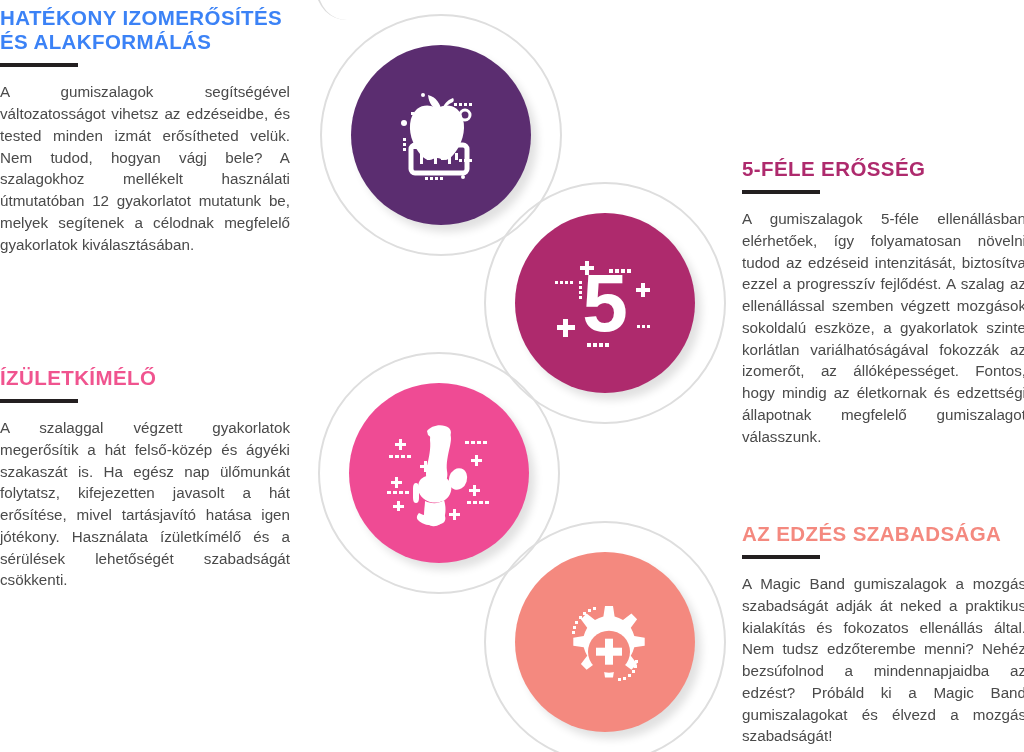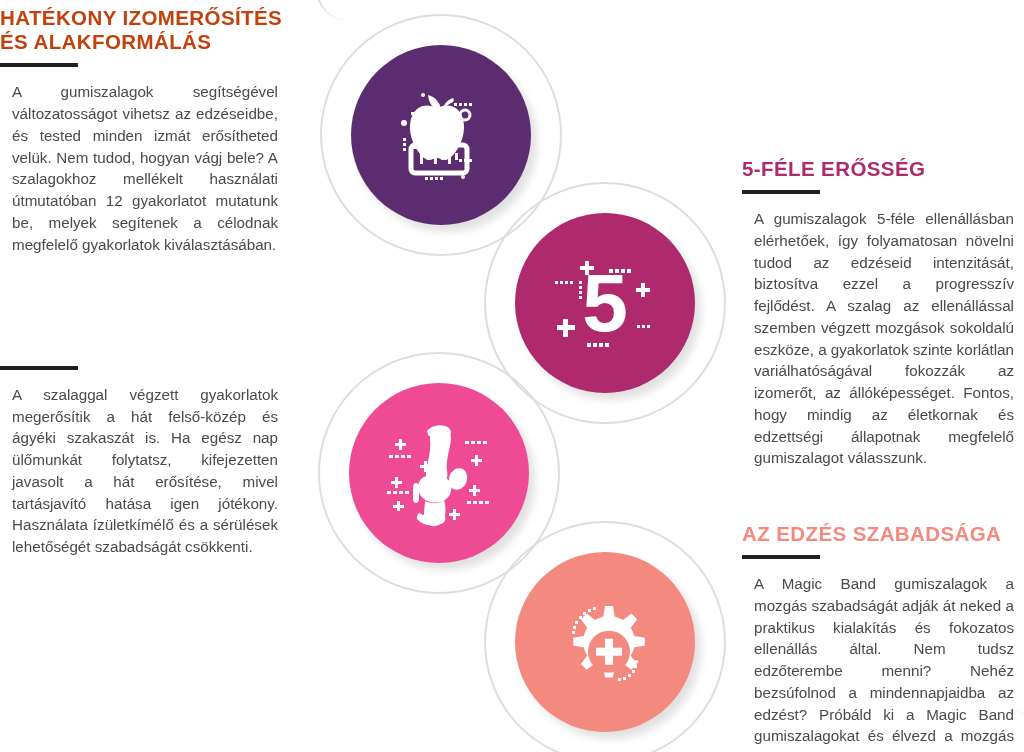--- a/index.html
+++ b/index.html
@@ -91,30 +91,30 @@
     line-height: 1.18;
     letter-spacing: 0.4px;
   }
   .block .rule {
     width: 78px;
     height: 4px;
     background: #231f20;
     margin: 0 0 14px 0;
   }
   .block p {
-    margin: 12px;
+    margin: 0;
     font-size: 15.2px;
     line-height: 1.43;
     color: #4a4a4a;
     text-align: justify;
     hyphens: manual;
   }
 
   
-  .accent-purple  { color: #c2410c; }
+  .accent-purple  { color: #3b82f6; }
   .accent-magenta { color: #ae2a6d; }
   .accent-pink    { color: #f0548f; }
   .accent-coral   { color: #f4897f; }
 
   
   #block-1 { position: absolute; left: 0px;   top: 6px;   width: 290px; }
   #block-2 { position: absolute; left: 0px;   top: 366px; width: 290px; }
   #block-3 { position: absolute; left: 742px; top: 157px; width: 284px; }
   #block-4 { position: absolute; left: 742px; top: 522px; width: 284px; }
 
@@ -316,20 +316,21 @@
     </div>
   </div>
 
   <div class="block" id="block-1">
     <h2 class="accent-purple">HATÉKONY IZOMERŐSÍTÉS ÉS ALAKFORMÁLÁS</h2>
     <div class="rule"></div>
     <p>A gumiszalagok segítségével változatosságot vihetsz az edzéseidbe, és tested minden izmát erősítheted velük. Nem tudod, hogyan vágj bele? A szalagokhoz mellékelt használati útmutatóban 12 gyakorlatot mutatunk be, melyek segítenek a célodnak megfelelő gyakorlatok kiválasztásában.</p>
   </div>
 
   <div class="block" id="block-2">
+    <h2 class="accent-pink">ÍZÜLETKÍMÉLŐ</h2>
     <div class="rule"></div>
     <p>A szalaggal végzett gyakorlatok megerősítik a hát felső-közép és ágyéki szakaszát is. Ha egész nap ülőmunkát folytatsz, kifejezetten javasolt a hát erősítése, mivel tartásjavító hatása igen jótékony. Használata ízületkímélő és a sérülések lehetőségét szabadságát csökkenti.</p>
   </div>
 
   <div class="block" id="block-3">
     <h2 class="accent-magenta">5-FÉLE ERŐSSÉG</h2>
     <div class="rule"></div>
     <p>A gumiszalagok 5-féle ellenállásban elérhetőek, így folyamatosan növelni tudod az edzéseid intenzitását, biztosítva ezzel a progresszív fejlődést. A szalag az ellenállással szemben végzett mozgások sokoldalú eszköze, a gyakorlatok szinte korlátlan variálhatóságával fokozzák az izomerőt, az állóképességet. Fontos, hogy mindig az életkornak és edzettségi állapotnak megfelelő gumiszalagot válasszunk.</p>
   </div>
 

